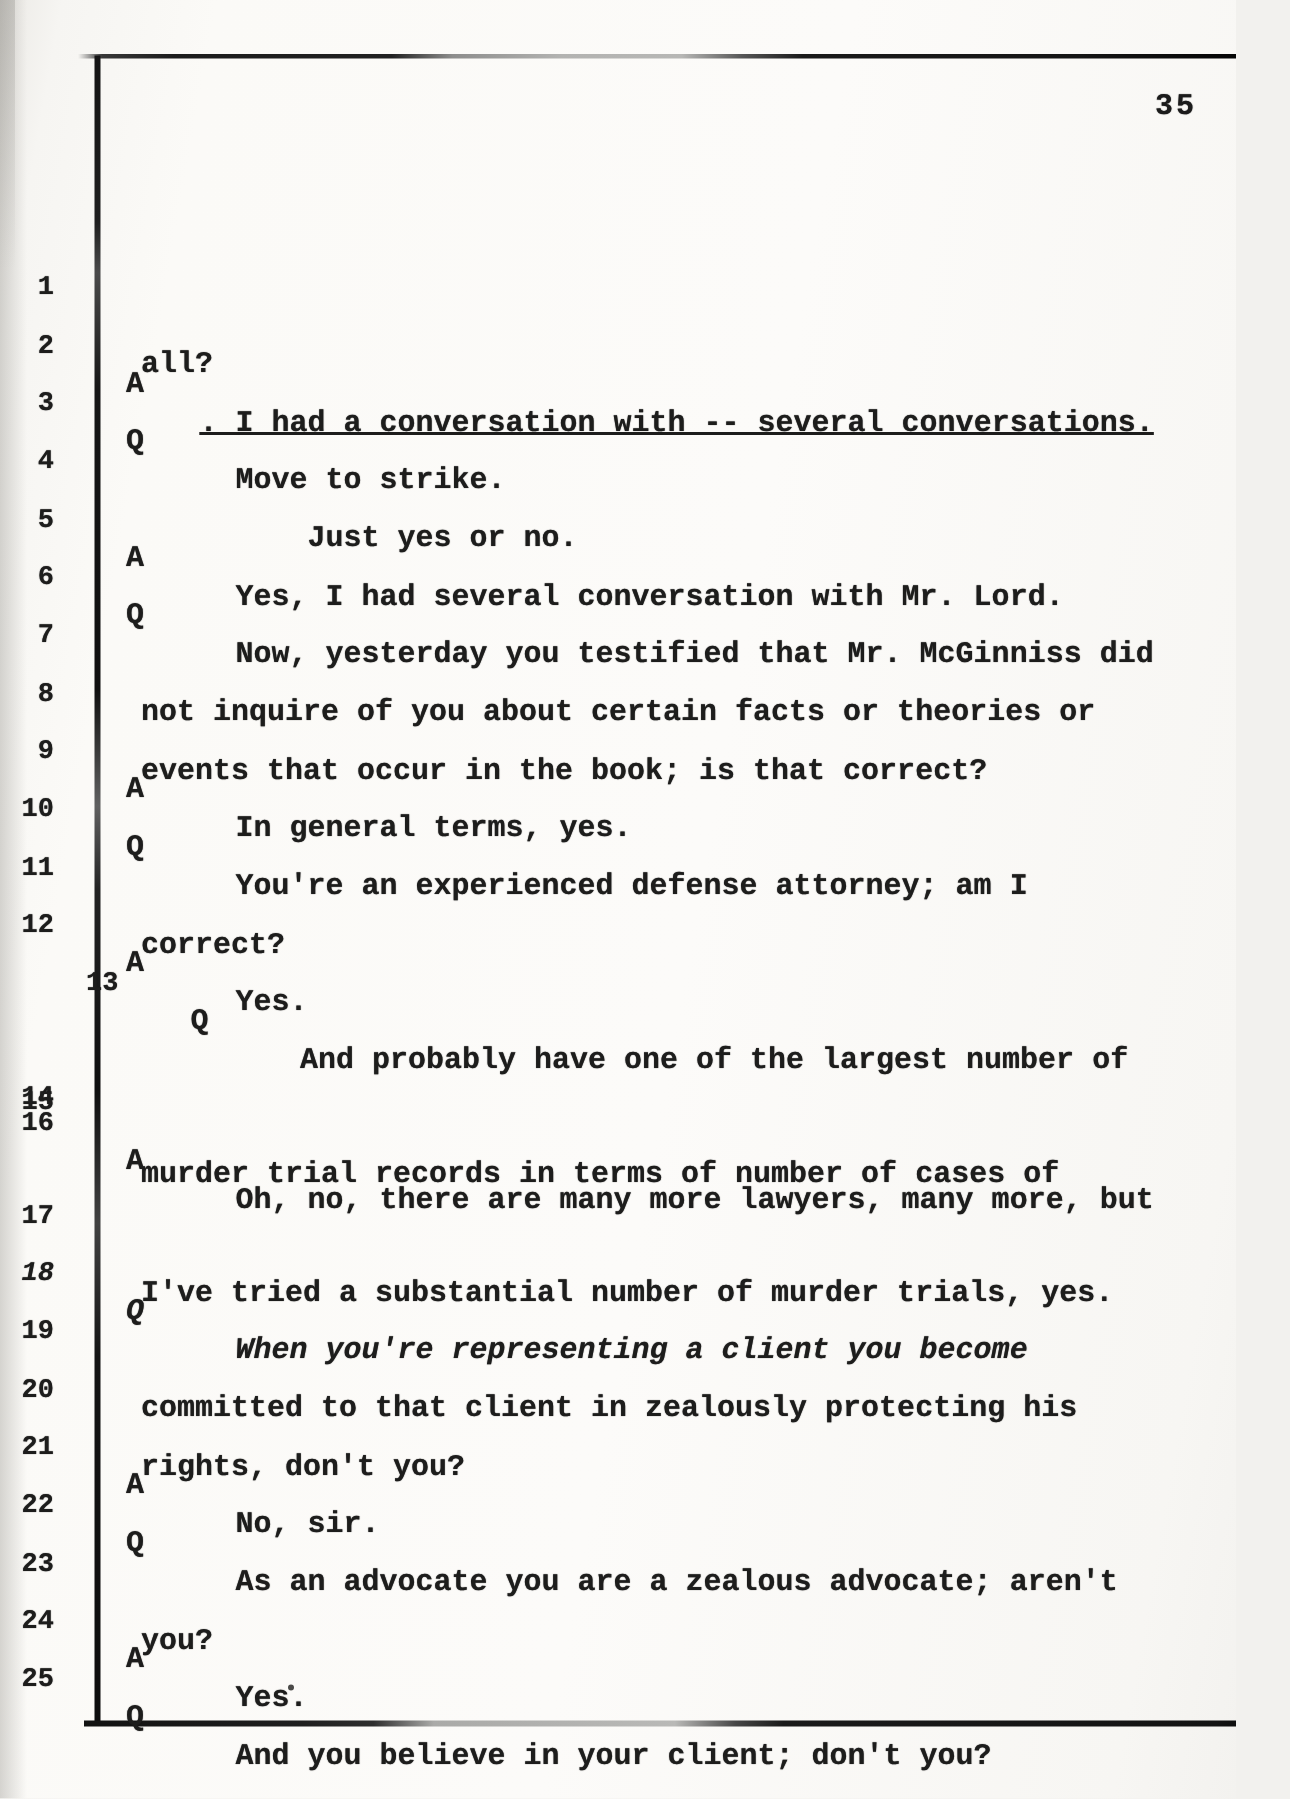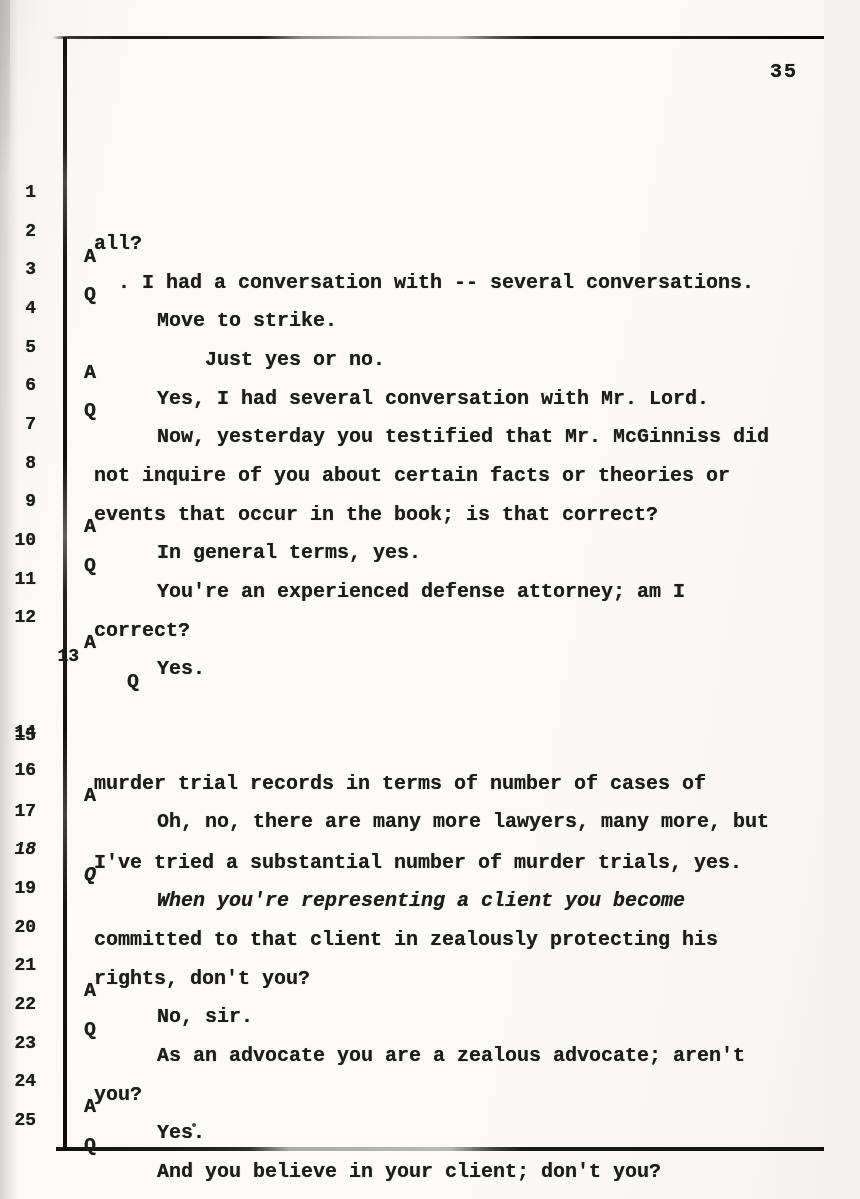--- a/index.html
+++ b/index.html
@@ -55,21 +55,21 @@
     font-size:20px;font-weight:700;white-space:pre;
   }
   .line .num{
     position:absolute;left:8px;width:28px;text-align:right;
     font-size:18px;font-weight:700;
   }
   .line .marker{position:absolute;left:84px;}
   .line .text{position:absolute;left:157px;}
   .line.flush .text{left:82px;margin-left:12px;}
   .line.deep  .text{left:205px;}
-  .line.dot   .text{left:118px;}
+  .line.dot   .text{left:133px;text-decoration:underline;}
   .stray-dot{
     position:absolute;left:192px;top:1123px;width:4px;height:4px;
     background:#4a4a48;border-radius:50%;
   }
 </style>
 </head>
 <body>
 
 <div class="page">
   <div class="scan-edge-left"></div>
@@ -139,31 +139,32 @@
     <span class="text">correct?</span>
   </div>
       <div class="line qa" style="top: 578.326px;">
     <span class="num">12</span>
     <span class="marker">A</span>
     <span class="text">Yes.</span>
   </div>
       <div class="line qa" style="top: 616.992px; margin-left: 43px;">
     <span class="num">13</span>
     <span class="marker">Q</span>
+    <span class="text">And probably have one of the largest number of</span>
   </div>
       <div class="line flush" style="top: 693px;">
     <span class="num">14</span>
     <span class="marker"></span>
     <span class="text">murder trial records in terms of number of cases of</span>
   </div>
       <div class="line flush" style="top: 696px;">
     <span class="num">15</span>
     <span class="marker"></span>
   </div>
-      <div class="line qa" style="top: 731px;">
+      <div class="line qa" style="top: 710px;">
     <span class="num">16</span>
     <span class="marker">A</span>
     <span class="text">Oh, no, there are many more lawyers, many more, but</span>
   </div>
       <div class="line flush" style="top: 771.656px;">
     <span class="num">17</span>
     <span class="marker"></span>
     <span class="text">I've tried a substantial number of murder trials, yes.</span>
   </div>
       <div class="line qa" style="top: 810.322px; font-style: italic;">

